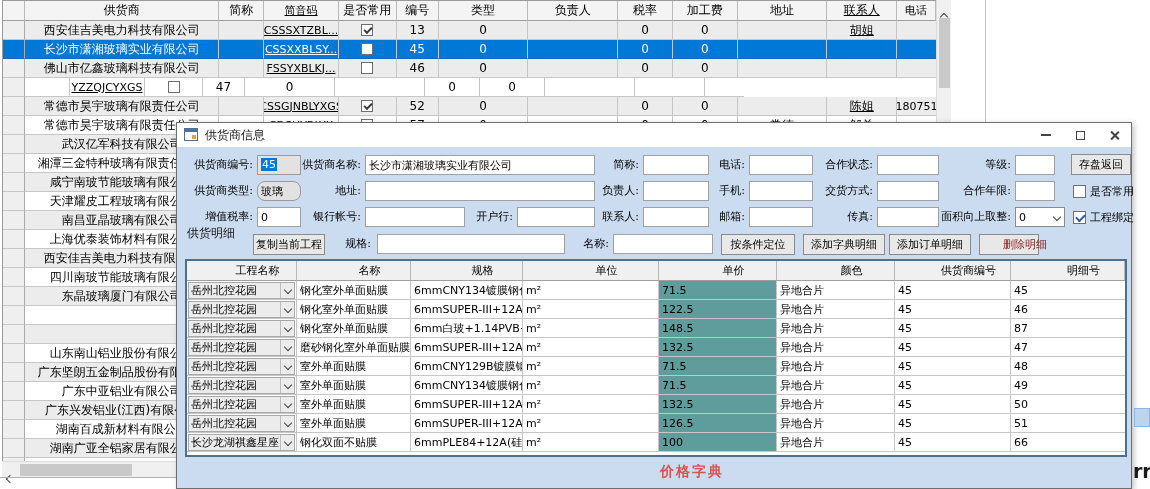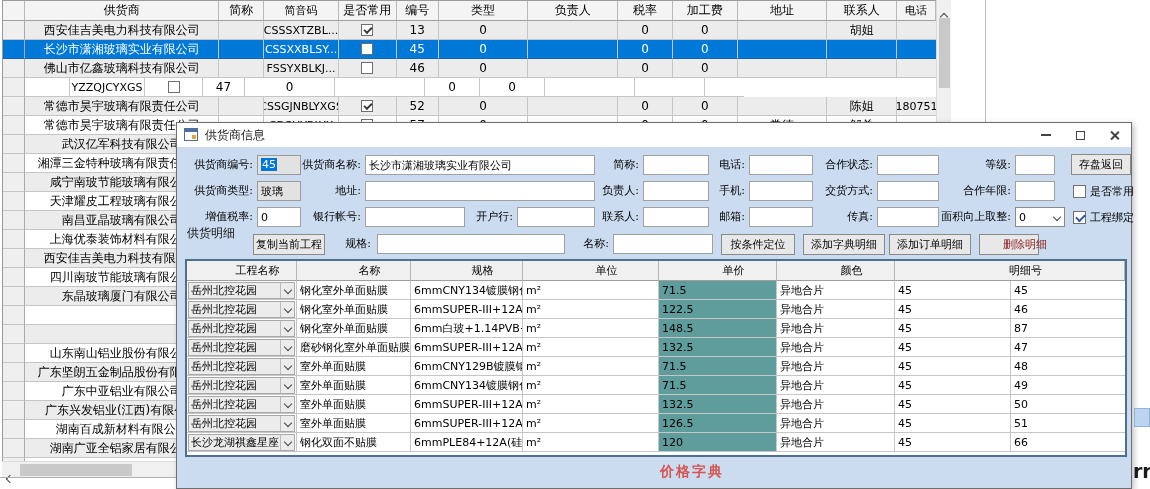--- a/index.html
+++ b/index.html
@@ -14,23 +14,23 @@
   .mhead .mc{height:20px;background:#f4f4f4;border-right:1px solid #b9b9b9;border-bottom:1px solid #9f9f9f;}
   .mrows{position:absolute;left:0;top:20px;right:0;}
   .mrow{display:flex;height:19px;background:#fff;}
   .mrow.alt{background:#ececec;}
   .mrow.sel{background:#0078d7;color:#fff;}
   .mc{display:flex;align-items:center;justify-content:center;overflow:hidden;
       height:19px;font-size:12px;border-right:1px solid #c6c6c6;border-bottom:1px solid #c6c6c6;white-space:nowrap;}
   .mrow.sel .mc{border-bottom-color:#1166bb;}
   .c-rh{width:22px;background:#efefef;border-right:1px solid #aaa;}
   .mrow.sel .c-rh{background:#0078d7;}
-  .c-sup{width:195px;}.c-abbr{width:45px;}.c-code{width:75px;font-size:11px;}
+  .c-sup{width:195px;}.c-abbr{width:45px;}.c-code{width:75px;font-size:11px;text-decoration:underline;}
   .c-com{width:58px;}.c-num{width:42px;}.c-type{width:90px;}.c-mgr{width:90px;}
-  .c-tax{width:55px;}.c-fee{width:65px;}.c-addr{width:90px;}.c-con{width:70px;}
+  .c-tax{width:55px;}.c-fee{width:65px;}.c-addr{width:90px;}.c-con{width:70px;text-decoration:underline;}
   .c-ph{width:39px;font-size:11px;border-right:none;}
   .gcheck{width:12px;height:12px;border:1px solid #6e6e6e;background:#fff;display:inline-block;position:relative;}
   .gcheck.on::after{content:"";position:absolute;left:2px;top:2px;width:6px;height:3px;
       border-left:2px solid #3a3a3a;border-bottom:2px solid #3a3a3a;transform:rotate(-45deg);}
 
   
   .chev{display:inline-block;width:6px;height:6px;border-right:1px solid #444;border-bottom:1px solid #444;transform:rotate(45deg);}
   .chev.up{transform:rotate(-135deg);}
   .chev.left{transform:rotate(135deg);}
 
@@ -561,21 +561,21 @@
     <input class="dinput" style="left: 466px; top: 32px; width: 66px;">
     <div class="dlabel" style="left:534px;top:32px;width:34px">电话:</div>
     <input class="dinput" style="left: 572px; top: 32px; width: 64px;">
     <div class="dlabel" style="left:640px;top:32px;width:56px">合作状态:</div>
     <input class="dinput" style="left: 700px; top: 32px; width: 62px;">
     <div class="dlabel" style="left:772px;top:32px;width:62px">等级:</div>
     <input class="dinput" style="left: 838px; top: 32px; width: 40px;">
     <div class="dbtn" style="left:894px;top:31px;width:60px">存盘返回</div>
 
     <div class="dlabel" style="left:4px;top:58px;width:72px">供货商类型:</div>
-    <input class="dinput gray" style="left: 80px; top: 58px; width: 44px;" value="玻璃">
+    <input class="dinput gray" style="left: 80px; top: 58px; width: 44px; border-radius: 8px;" value="玻璃">
     <div class="dlabel" style="left:120px;top:58px;width:64px">地址:</div>
     <input class="dinput" style="left: 188px; top: 58px; width: 230px;">
     <div class="dlabel" style="left:416px;top:58px;width:46px">负责人:</div>
     <input class="dinput" style="left: 466px; top: 58px; width: 66px;">
     <div class="dlabel" style="left:534px;top:58px;width:34px">手机:</div>
     <input class="dinput" style="left: 572px; top: 58px; width: 64px;">
     <div class="dlabel" style="left:640px;top:58px;width:56px">交货方式:</div>
     <input class="dinput" style="left: 700px; top: 58px; width: 62px;">
     <div class="dlabel" style="left:772px;top:58px;width:62px">合作年限:</div>
     <input class="dinput" style="left: 838px; top: 58px; width: 40px;">
@@ -620,20 +620,21 @@
     <div class="dbtn danger" style="left:802px;top:111px;width:60px">删除明细</div>
 
     <div class="dgrid">
       <div class="ghead">
         <div class="gc g-proj">工程名称</div>
         <div class="gc g-name">名称</div>
         <div class="gc g-spec">规格</div>
         <div class="gc g-unit">单位</div>
         <div class="gc g-price">单价</div>
         <div class="gc g-color">颜色</div>
+        <div class="gc g-supno">供货商编号</div>
         <div class="gc g-detno">明细号</div>
       </div>
       <div id="grows">
 
           <div class="grow">
             <div class="gc g-proj">
               <span class="combo">
                 <span class="ctext">岳州北控花园</span>
                 <span class="carr">
                   <span class="chev"></span>
@@ -780,21 +781,21 @@
               <span class="combo">
                 <span class="ctext">长沙龙湖祺鑫星座</span>
                 <span class="carr">
                   <span class="chev"></span>
                 </span>
               </span>
             </div>
             <div class="gc g-name">钢化双面不贴膜</div>
             <div class="gc g-spec">6mmPLE84+12A(硅酮胶...</div>
             <div class="gc g-unit">m²</div>
-            <div class="gc g-price">120</div>
+            <div class="gc g-price">100</div>
             <div class="gc g-color">异地合片</div>
             <div class="gc g-supno">45</div>
             <div class="gc g-detno">66</div>
           </div>
 
       </div>
     </div>
 
     <div class="price-dict">价格字典</div>
   </div>

